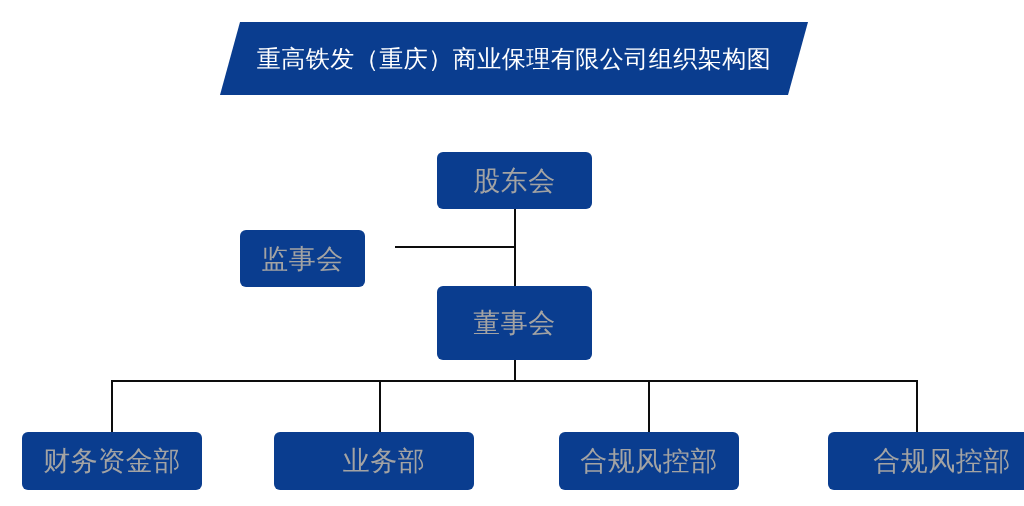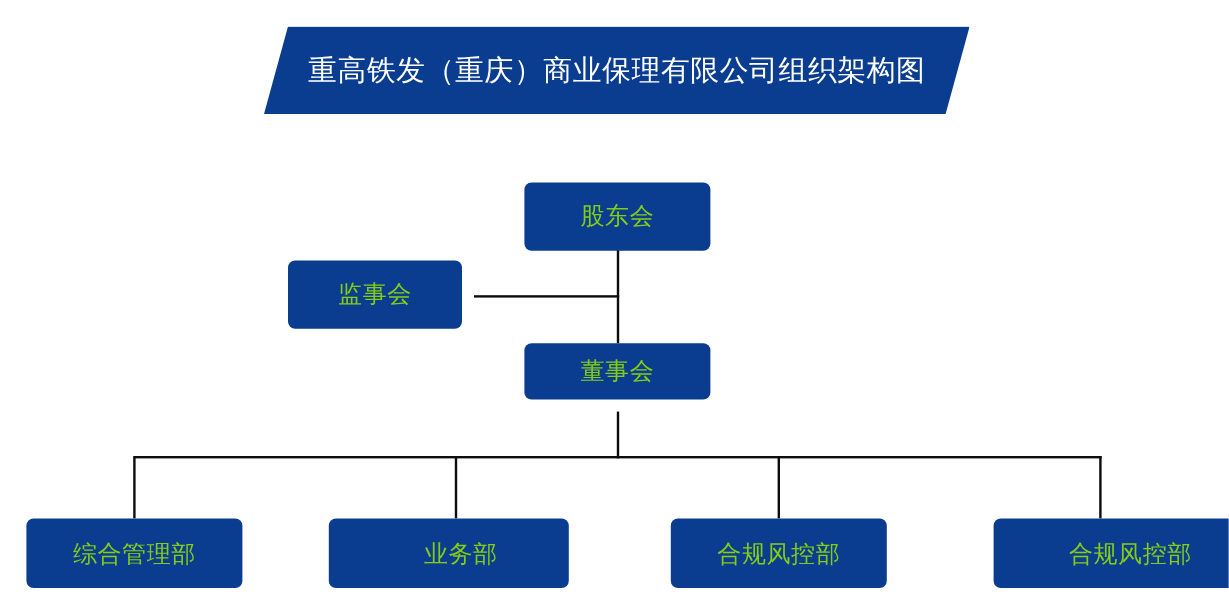--- a/index.html
+++ b/index.html
@@ -44,25 +44,25 @@
     letter-spacing: 0.5px;
     white-space: nowrap;
     z-index: 2;
   }
 
   
   .node {
     position: absolute;
     background: #0A3D8F;
     border-radius: 6px;
-    color: #84cc16;
+    color: #a3a3a3;
     display: flex;
     align-items: center;
     justify-content: center;
-    font-size: 20px;
+    font-size: 27px;
     letter-spacing: 0.5px;
     white-space: nowrap;
     z-index: 3;
   }
 
   
   .line-v {
     position: absolute;
     width: 2px;
     background: #0d0d0d;
@@ -93,25 +93,25 @@
 
   <div class="line-h" style="left:112px; top:380px; width:806px;"></div>
 
   <div class="line-v" style="left:111px; top:380px; height:52px;"></div>
   <div class="line-v" style="left:379px; top:380px; height:52px;"></div>
   <div class="line-v" style="left:648px; top:380px; height:52px;"></div>
   <div class="line-v" style="left:916px; top:380px; height:52px;"></div>
 
   <div class="node" style="left:437px; top:152px; width:155px; height:57px;">股东会</div>
 
-  <div class="node" style="left:240px; top:217px; width:145px; height:57px;">监事会</div>
+  <div class="node" style="left:240px; top:230px; width:125px; height:57px;">监事会</div>
 
-  <div class="node" style="left:437px; top:286px; width:155px; height:47px;">董事会</div>
+  <div class="node" style="left:437px; top:286px; width:155px; height:74px;">董事会</div>
 
-  <div class="node" style="left:22px; top:432px; width:180px; height:58px;">综合管理部</div>
+  <div class="node" style="left:22px; top:432px; width:180px; height:58px;">财务资金部</div>
 
   <div class="node" style="left:274px; top:432px; width:180px; height:58px;padding-left:20px;">业务部</div>
 
   <div class="node" style="left:559px; top:432px; width:180px; height:58px;">合规风控部</div>
 
   <div class="node" style="left:828px; top:432px; width:180px; height:58px;padding-left:24px;">合规风控部</div>
 
 </div>
 
 </body></html>

